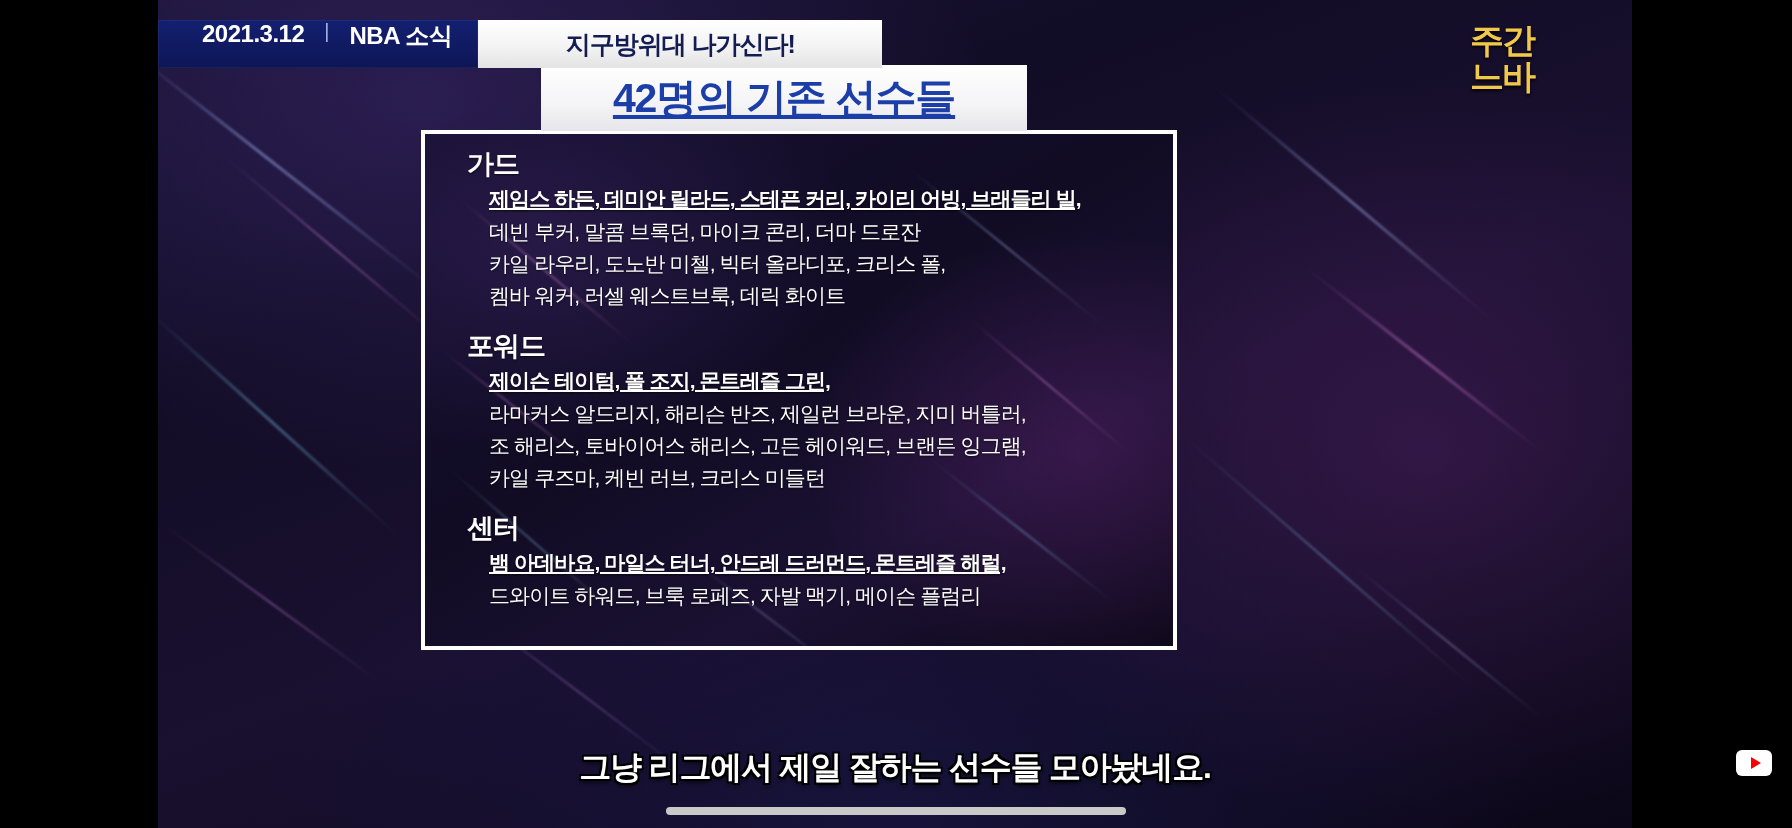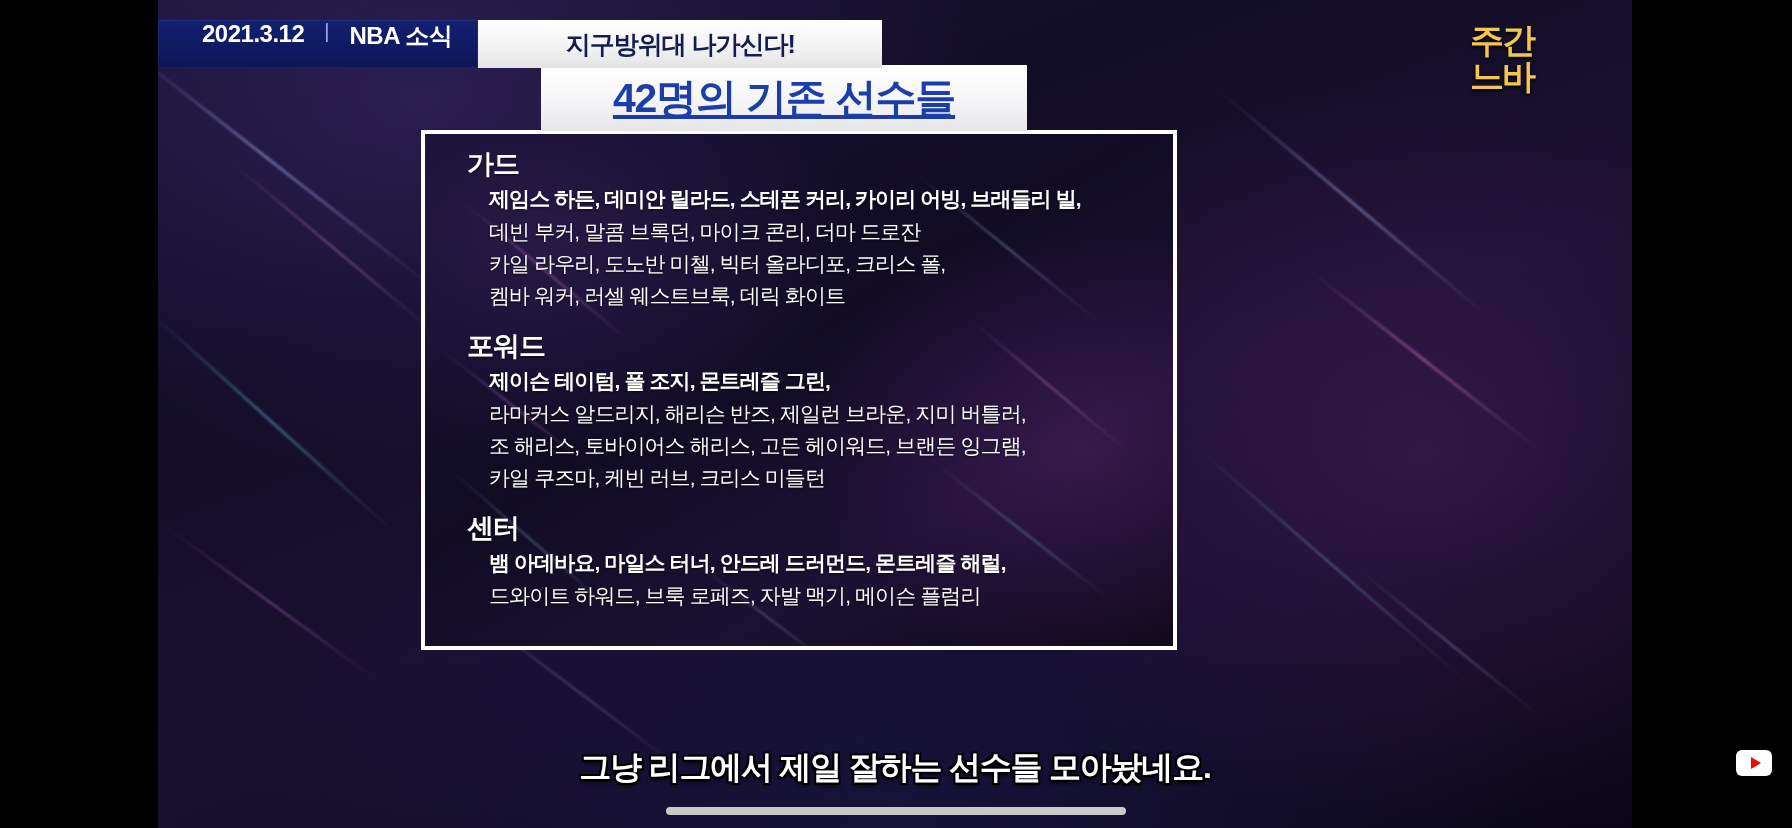--- a/index.html
+++ b/index.html
@@ -179,21 +179,21 @@
   }
   .group-lines { padding-left: 22px; }
   .rline {
     color: #ffffff;
     font-size: 21px;
     line-height: 1.53;
     letter-spacing: -0.9px;
     white-space: nowrap;
     text-shadow: 0 1px 2px rgba(0,0,0,0.65);
   }
-  .rline.bold { font-weight: bold; }
+  .rline.bold { font-weight: bold; text-decoration: underline; }
   .spacer-guard { height: 12px; }
   .spacer-fwd   { height: 12px; }
 
   
   #caption {
     position: absolute;
     left: 0;
     right: 0;
     bottom: 38px;
     text-align: center;

